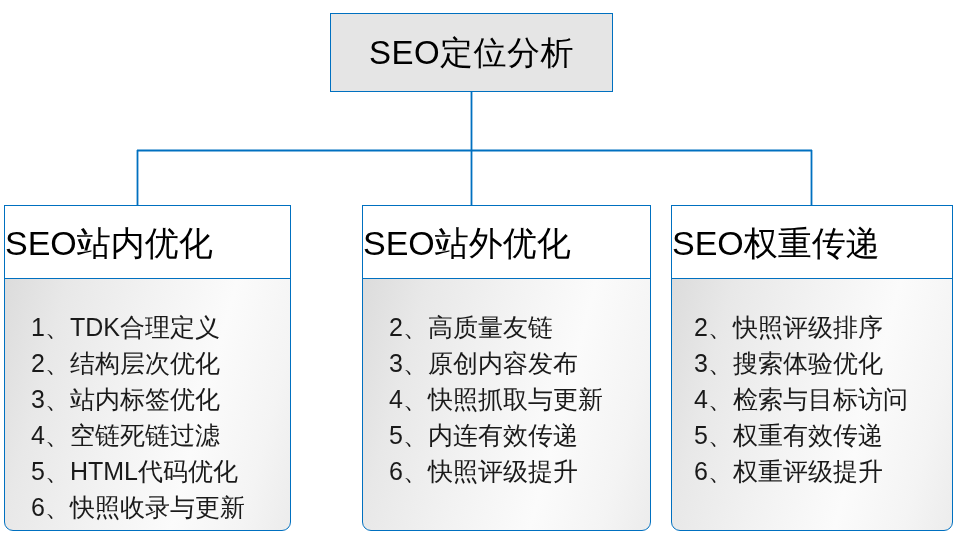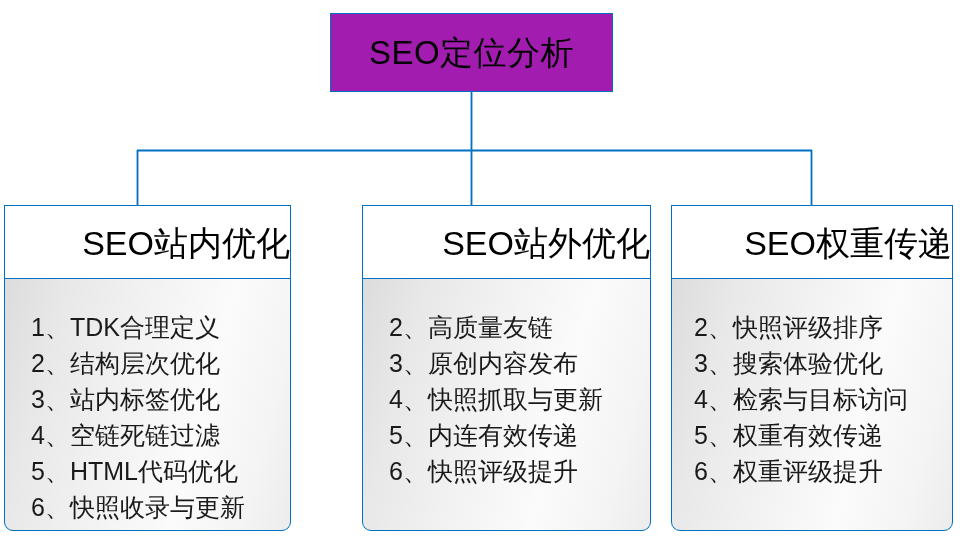--- a/index.html
+++ b/index.html
@@ -31,21 +31,21 @@
 
   
   .root-box {
     position: absolute;
     left: 330px;
     top: 13px;
     width: 283px;
     height: 79px;
     box-sizing: border-box;
     border: 1.6px solid #0070C0;
-    background: #a21caf;
+    background: #e5e5e5;
     display: flex;
     align-items: center;
     justify-content: center;
   }
   .root-title {
     font-size: 33px;
     color: #000000;
     letter-spacing: 0.5px;
     white-space: nowrap;
     line-height: 1;
@@ -61,21 +61,21 @@
   .col-2 { left: 671px; width: 282px; }
 
   .col-header {
     box-sizing: border-box;
     width: 100%;
     height: 75px;
     border: 1.6px solid #0070C0;
     background: #ffffff;
     display: flex;
     align-items: center;
-    justify-content: flex-end;
+    justify-content: flex-start;
   }
   .col-header-title {
     font-size: 34px;
     color: #000000;
     white-space: nowrap;
     line-height: 1;
   }
 
   .col-body {
     box-sizing: border-box;

